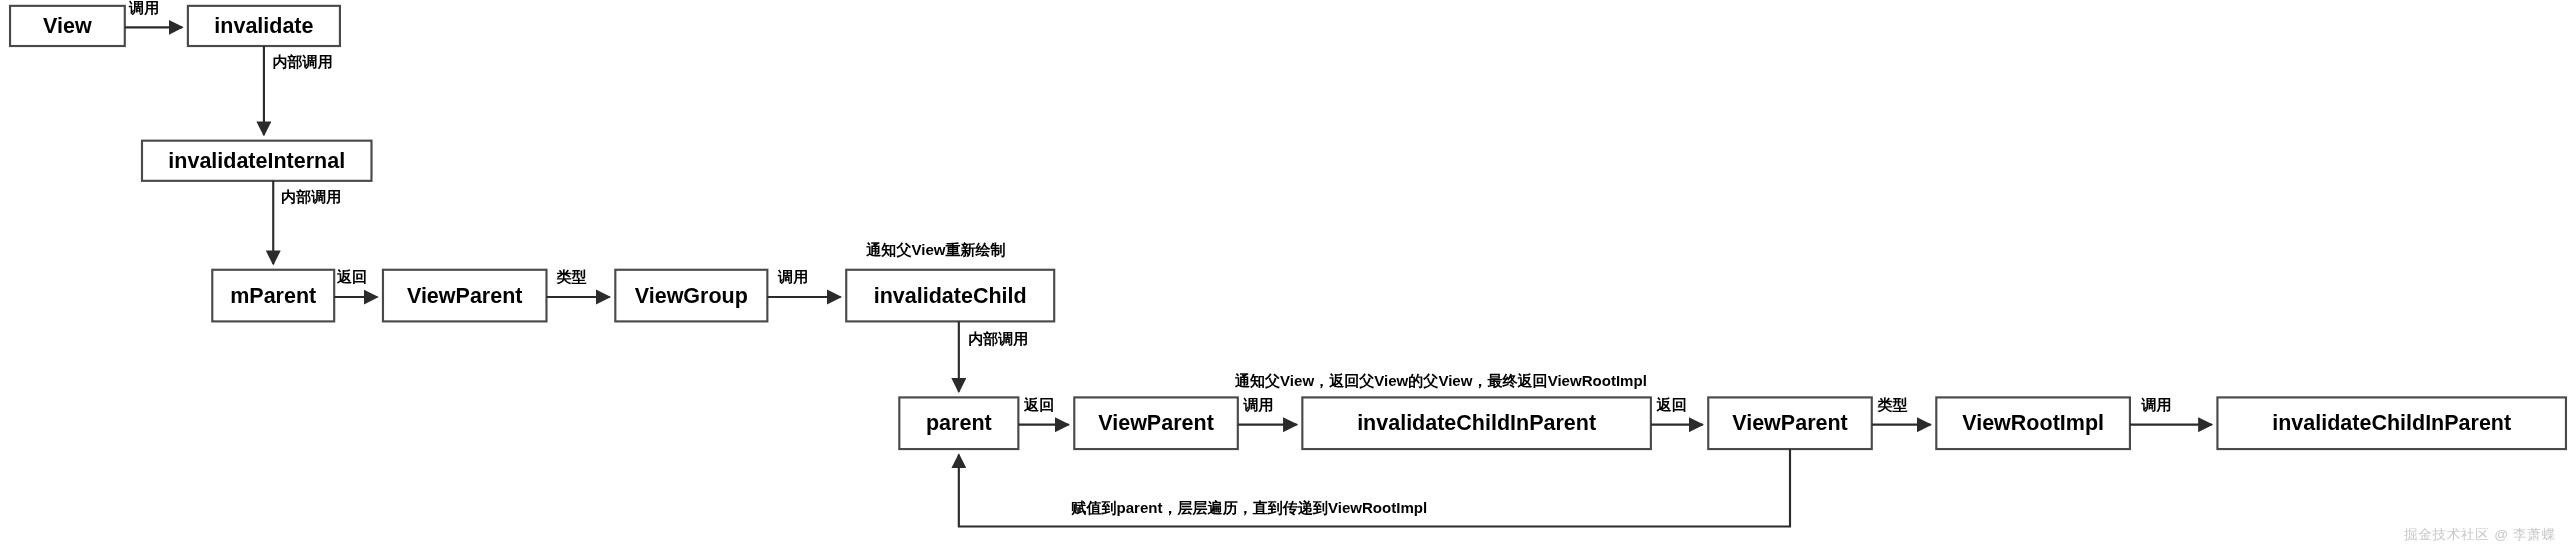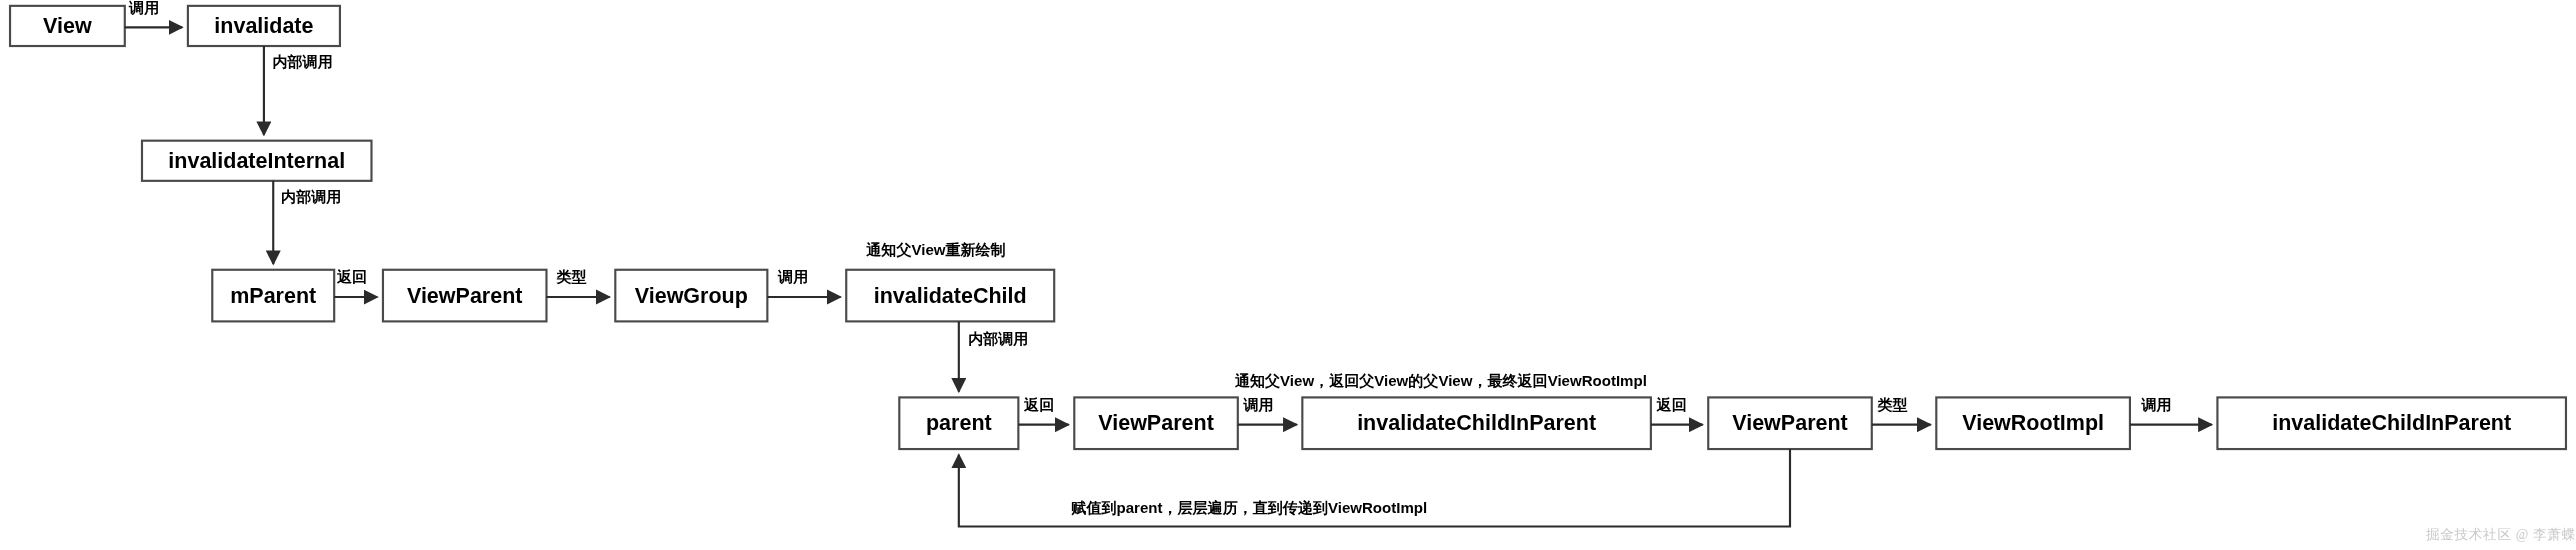--- a/index.html
+++ b/index.html
@@ -48,23 +48,23 @@
     font-family: "Liberation Sans", "DejaVu Sans", sans-serif;
     font-weight: bold;
     font-size: 21px;
     fill: #000000;
     dominant-baseline: middle;
   }
   .edge-label.center { text-anchor: middle; }
   .edge-label.start  { text-anchor: start; }
   .watermark {
     position: absolute;
-    right: 0;
+    right: 20px;
     bottom: 7.2px;
-    font-family: Liberation Serif, serif;
+    font-family: Liberation Sans, sans-serif;
     font-size: 13.6px;
     color: #c9c9c9;
     letter-spacing: 0.7px;
     white-space: nowrap;
     user-select: none;
   }
 </style>
 </head>
 <body>
 

